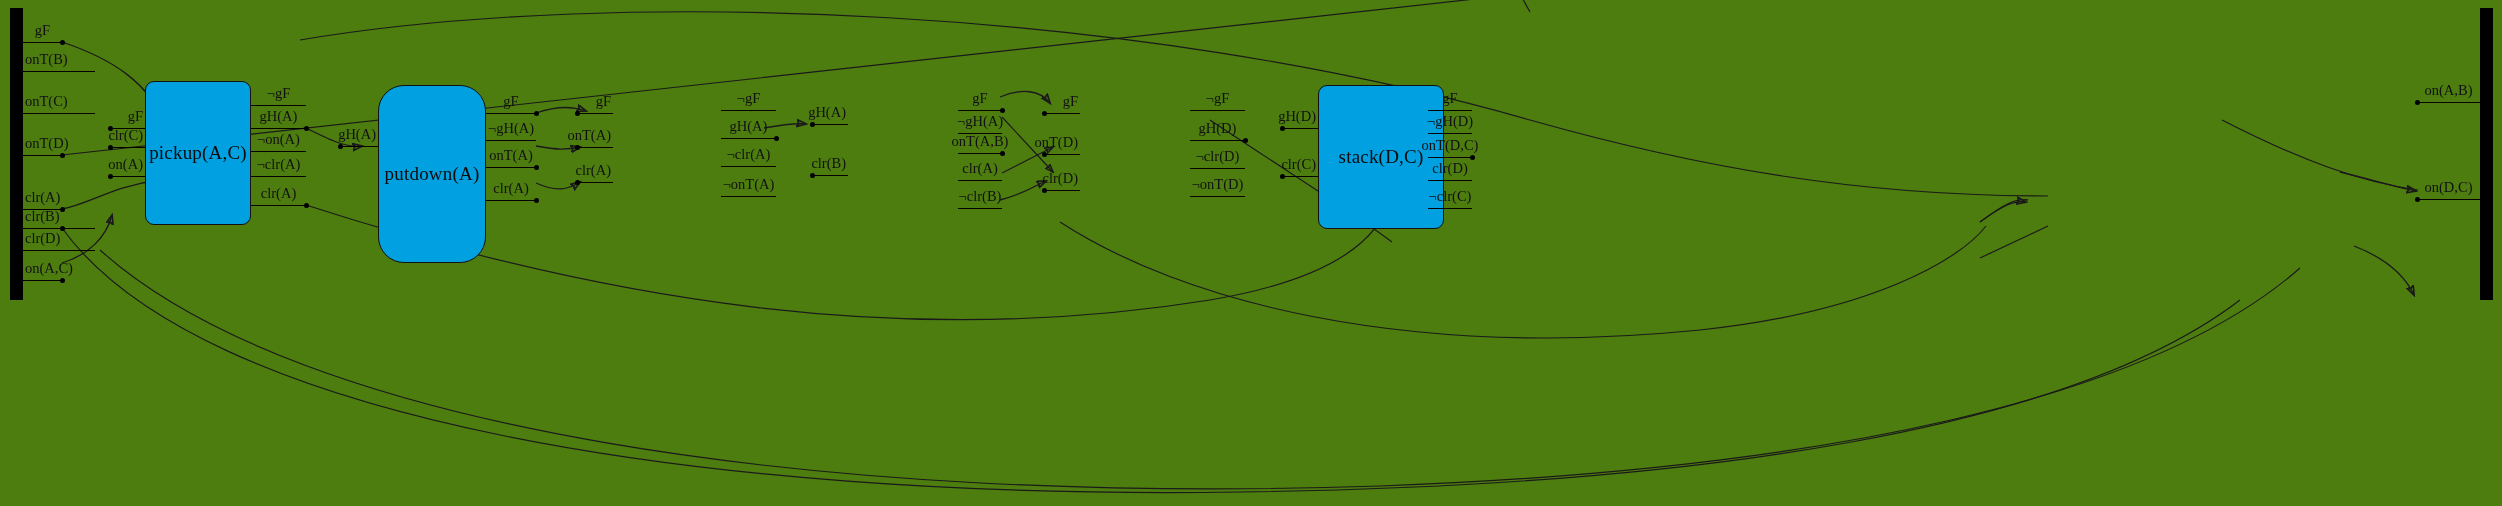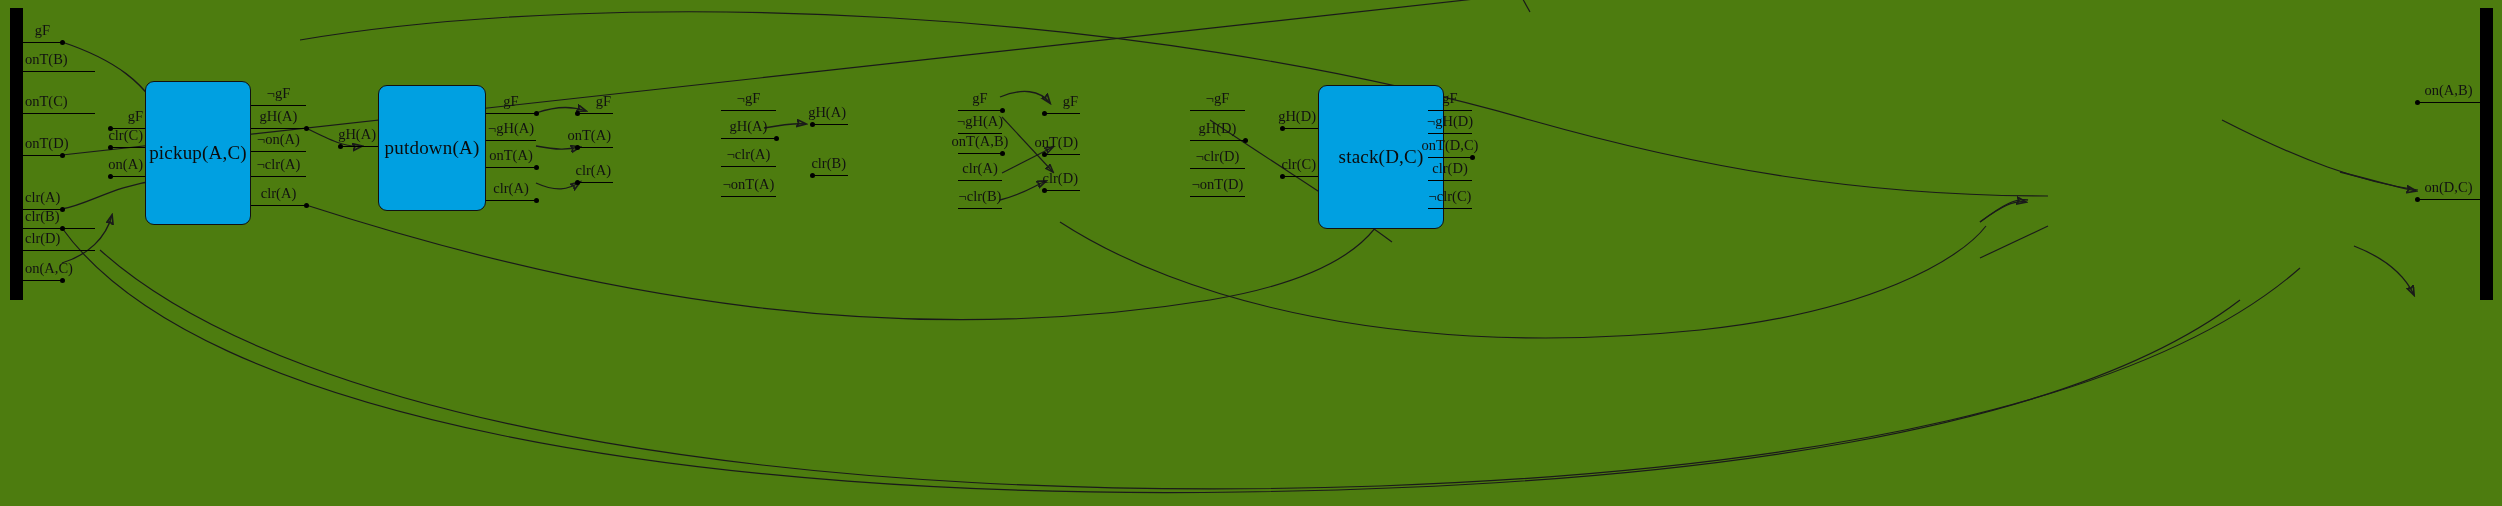--- a/index.html
+++ b/index.html
@@ -209,21 +209,21 @@
   <div class="port" style="left:251px;top:176px;width:55px;">
     <span class="bar" style="width:55px;"></span>
     <span class="cap ctr">¬clr(A)</span>
   </div>
   <div class="port" style="left:251px;top:205px;width:55px;">
     <span class="bar" style="width:55px;"></span>
     <span class="cap ctr">clr(A)</span>
     <span class="dot" style="left:55px;top:0;"></span>
   </div>
 
-  <div class="opbox" style="left:378px;top:85px;width:108px;height:126px;">
+  <div class="opbox" style="left:378px;top:85px;width:108px;height:178px;border-radius:26px;">
     <span class="oplabel">putdown(A)</span>
   </div>
   <div class="port" style="left:340px;top:146px;width:38px;">
     <span class="bar" style="width:38px;"></span>
     <span class="cap right">gH(A)</span>
     <span class="dot" style="left:0;top:0;"></span>
   </div>
   <div class="port" style="left:486px;top:113px;width:50px;">
     <span class="bar" style="width:50px;"></span>
     <span class="cap ctr">gF</span>

